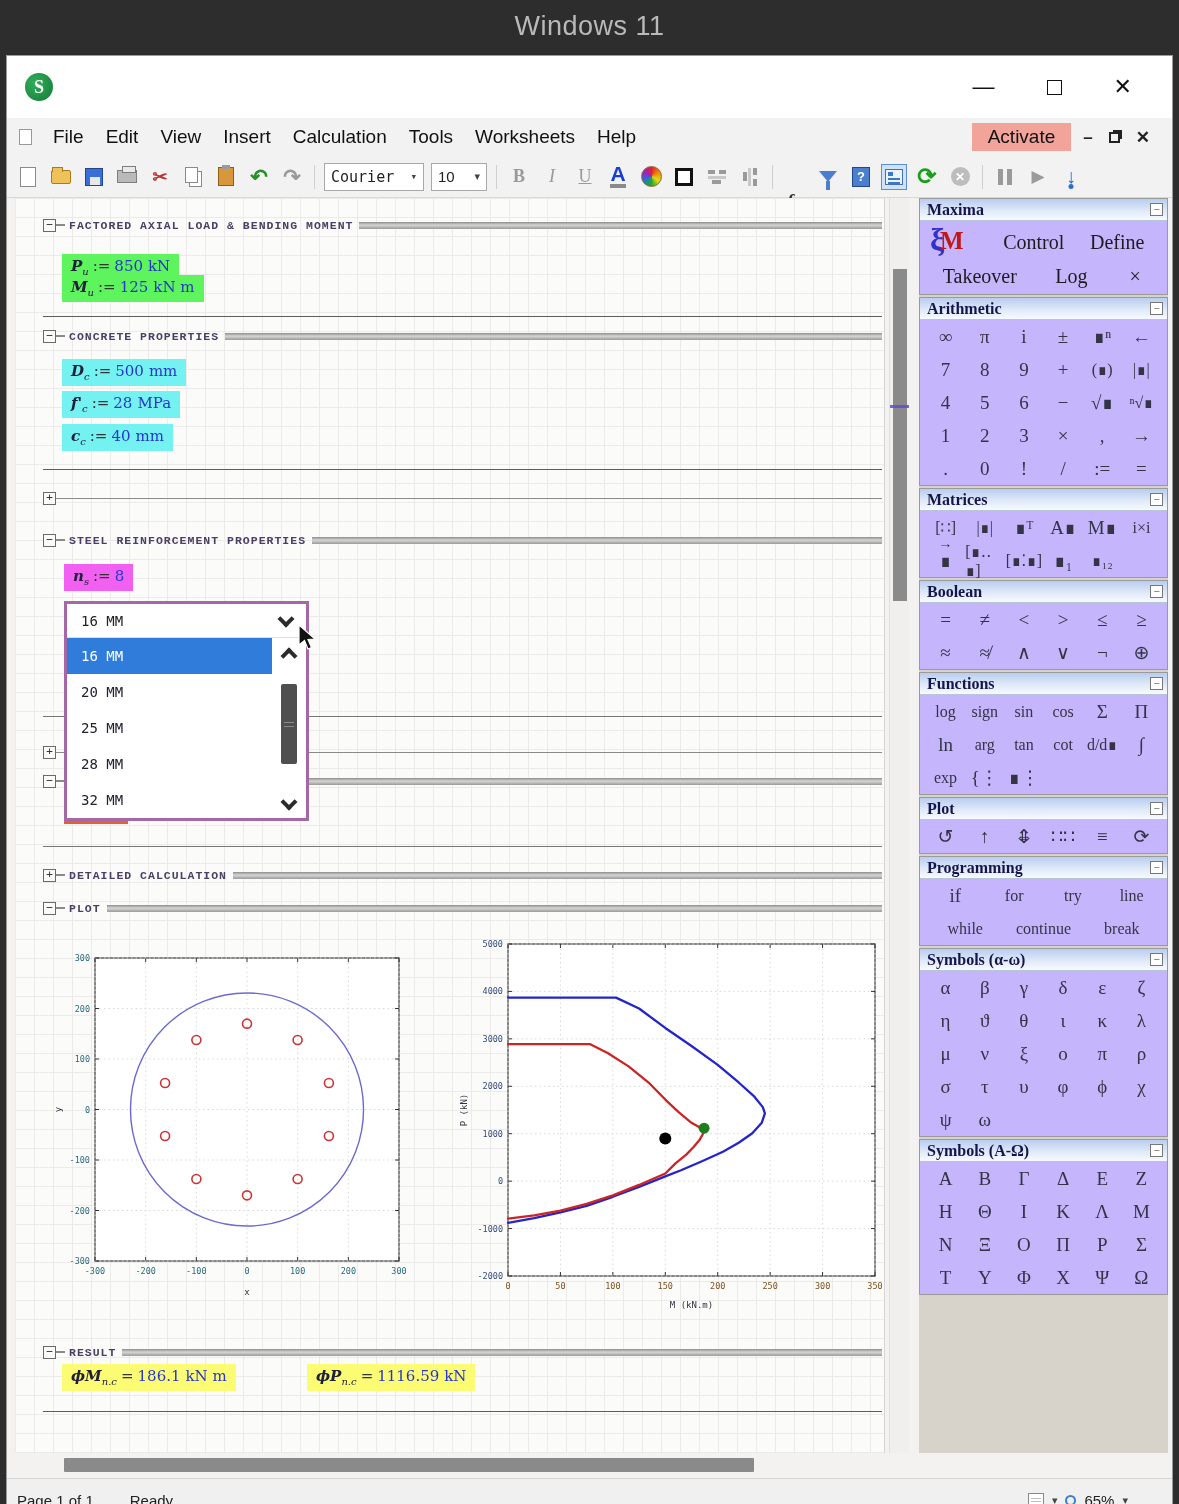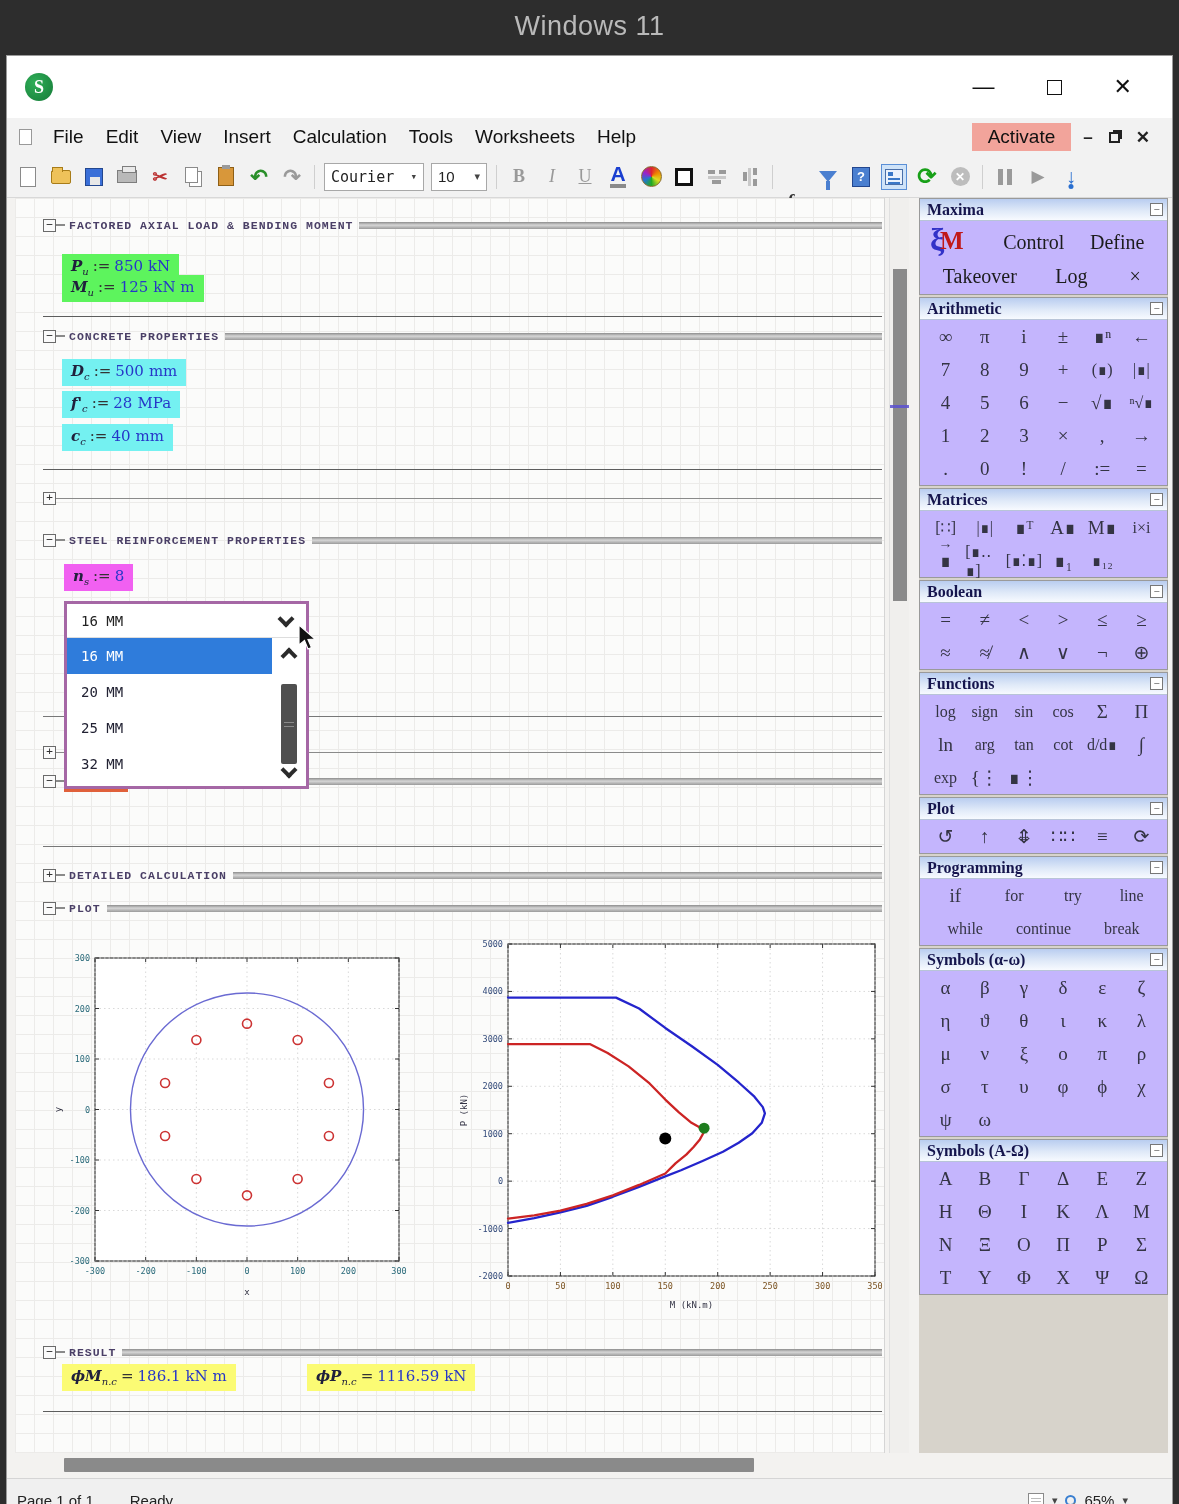--- a/index.html
+++ b/index.html
@@ -360,20 +360,21 @@
         <div class="dd">
           <div class="dd-head">
             <span>16 MM</span>
             <span class="chev down"></span>
           </div>
           <div class="dd-body">
             <div class="dd-list">
                 <div class="dd-option selected">16 MM</div>
                 <div class="dd-option">20 MM</div>
                 <div class="dd-option">25 MM</div>
+                <div class="dd-option">28 MM</div>
                 <div class="dd-option">32 MM</div>
               </div>
             <div class="dd-scroll">
               <span class="chev up" style="margin-top:8px;"></span>
               <span class="dd-thumb"></span>
               <span class="chev down" style="margin-bottom:6px;"></span>
             </div>
           </div>
           <div class="dd-red"></div>
         </div>

